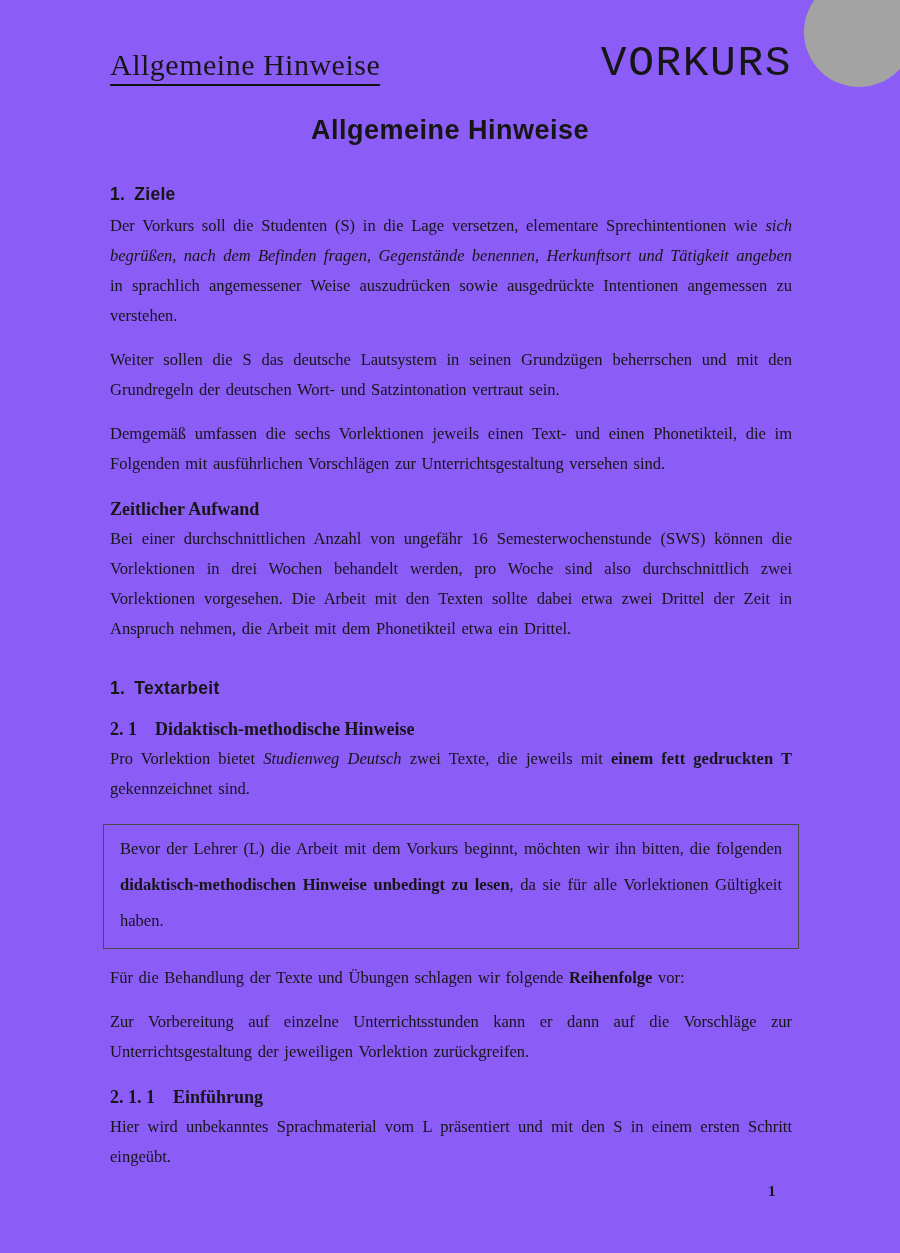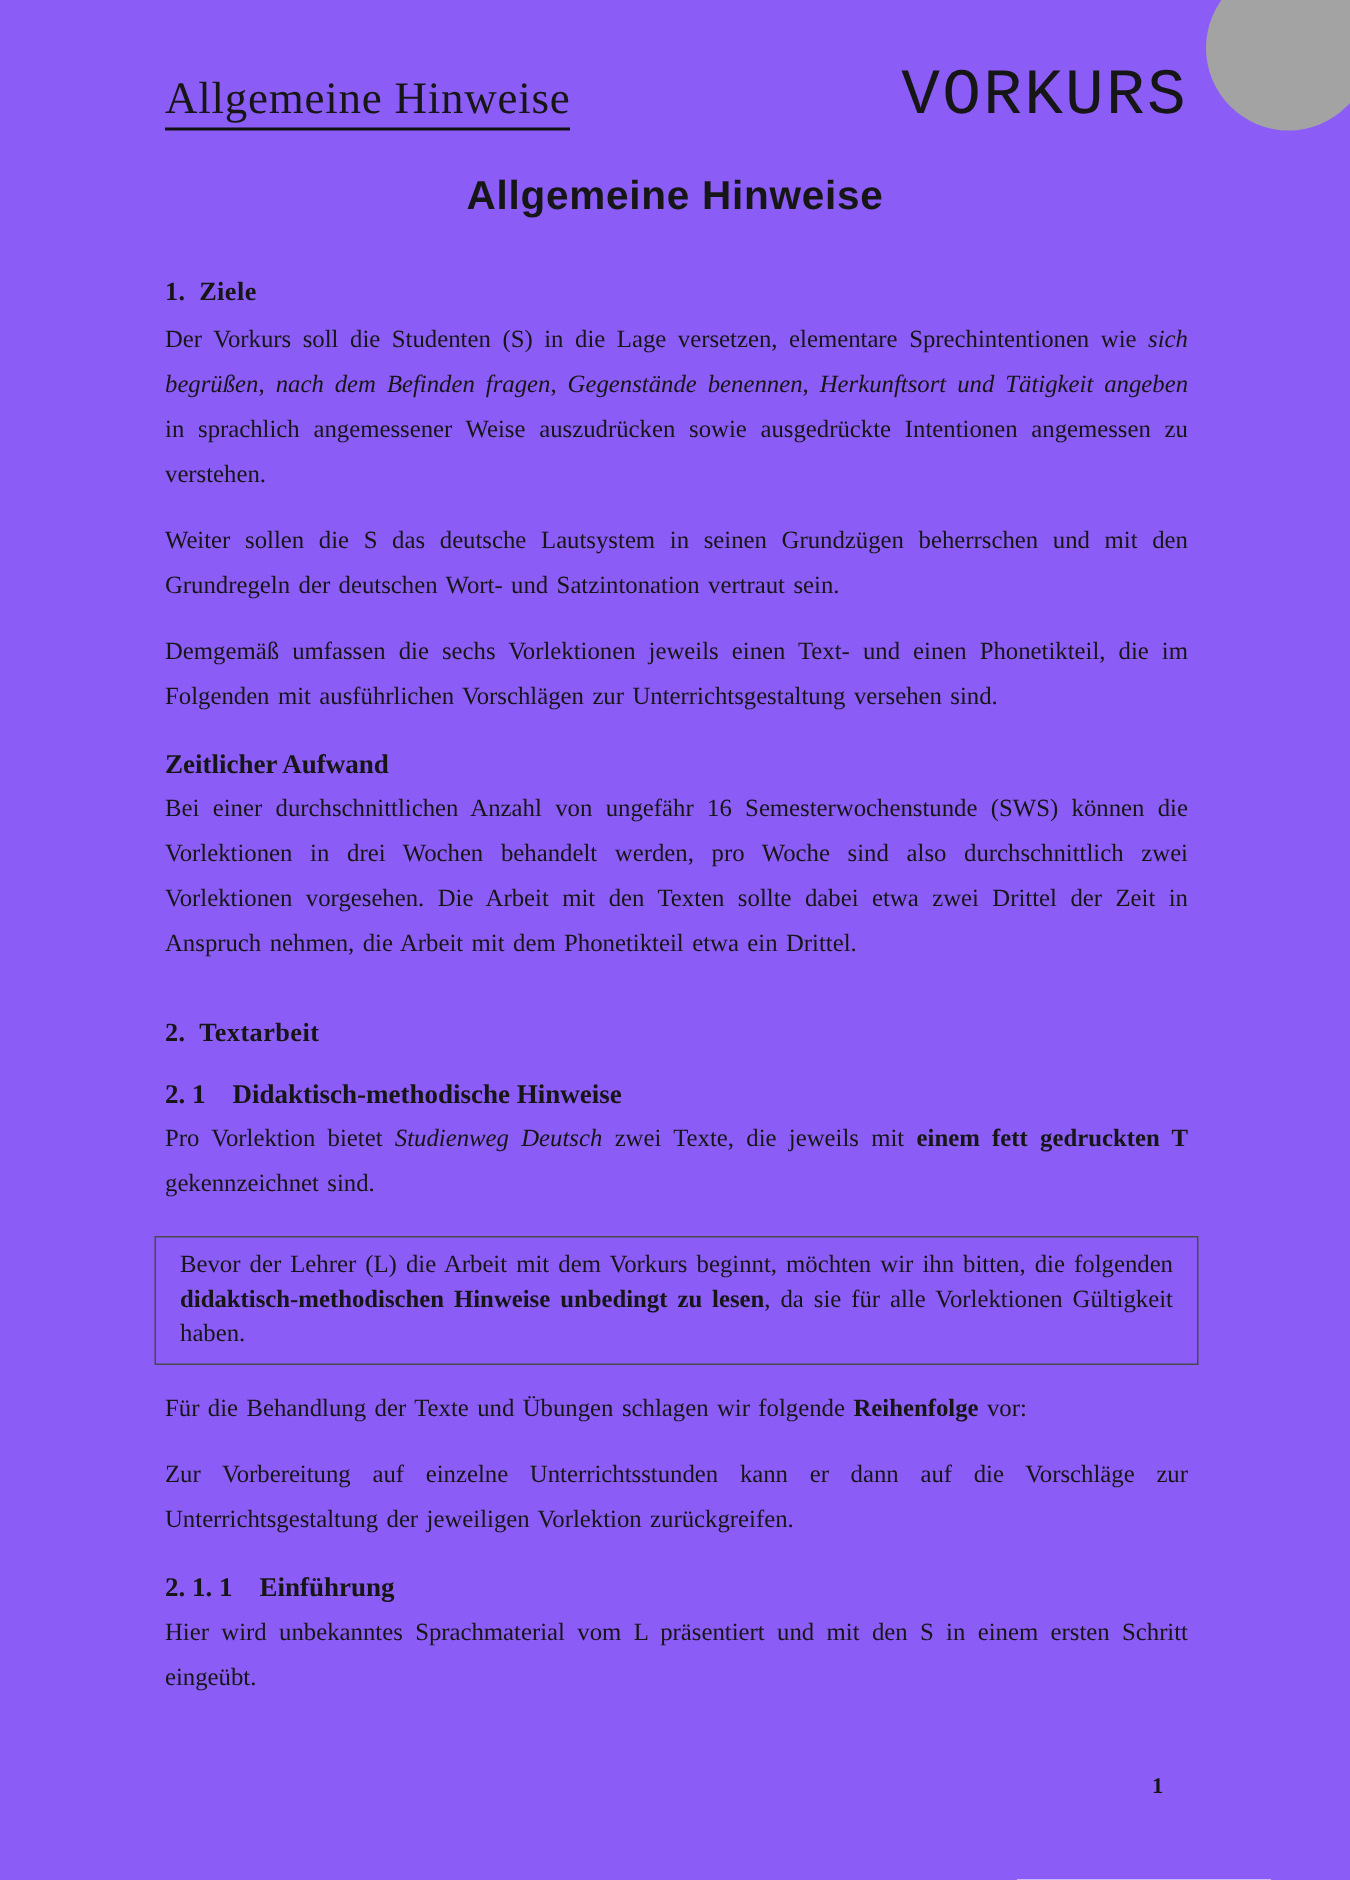--- a/index.html
+++ b/index.html
@@ -64,21 +64,21 @@
     font-size: 27px;
     letter-spacing: 0.5px;
   }
   .content {
     position: absolute;
     top: 150px;
     left: 110px;
     width: 682px;
   }
   .h-sans {
-    font-family: Liberation Serif, serif;
+    font-family: Liberation Sans, sans-serif;
     font-weight: bold;
     font-size: 17.5px;
     margin: 34px 0 6px 0;
     letter-spacing: 0.3px;
   }
   .h-serif {
     font-family: Liberation Serif, serif;
     font-weight: bold;
     font-size: 18px;
     margin: 20px 0 4px 0;
@@ -91,21 +91,21 @@
     word-spacing: 1.5px;
     hyphens: auto;
   }
   p.body.tight {
     margin-top: 2px;
   }
   p.body.boxed {
     border: 1px solid #4a4a4a;
     margin: 20px -7px 0 -7px;
     padding: 6px 16px 9px 16px;
-    line-height: 23px;
+    line-height: 36px;
   }
   .b { font-weight: bold; }
   .i { font-style: italic; }
   .page-number {
     position: absolute;
     top: 1183px;
     left: 768px;
     font-size: 15px;
     font-weight: bold;
     font-family: "Liberation Serif", serif;
@@ -125,21 +125,21 @@
 
   <h1 class="doc-title">Allgemeine Hinweise</h1>
 
   <div class="content">
       <h2 class="h-sans">1. Ziele</h2>
       <p class="body tight"><span>Der Vorkurs soll die Studenten (S) in die Lage versetzen, elementare Sprechintentionen wie </span><span class="i">sich begrüßen</span><span>, </span><span class="i">nach dem Befinden fragen</span><span>, </span><span class="i">Gegenstände benennen</span><span>, </span><span class="i">Herkunftsort und Tätigkeit angeben</span><span> in sprachlich angemessener Weise auszudrücken sowie ausgedrückte Intentionen angemessen zu verstehen.</span></p>
       <p class="body"><span>Weiter sollen die S das deutsche Lautsystem in seinen Grundzügen beherrschen und mit den Grundregeln der deutschen Wort- und Satzintonation vertraut sein.</span></p>
       <p class="body"><span>Demgemäß umfassen die sechs Vorlektionen jeweils einen Text- und einen Phonetikteil, die im Folgenden mit ausführlichen Vorschlägen zur Unterrichtsgestaltung versehen sind.</span></p>
       <h2 class="h-serif">Zeitlicher Aufwand</h2>
       <p class="body tight"><span>Bei einer durchschnittlichen Anzahl von ungefähr 16 Semesterwochenstunde (SWS) können die Vorlektionen in drei Wochen behandelt werden, pro Woche sind also durchschnittlich zwei Vorlektionen vorgesehen. Die Arbeit mit den Texten sollte dabei etwa zwei Drittel der Zeit in Anspruch nehmen, die Arbeit mit dem Phonetikteil etwa ein Drittel.</span></p>
-      <h2 class="h-sans">2. Textarbeit</h2>
+      <h2 class="h-sans">1. Textarbeit</h2>
       <h2 class="h-serif">2. 1 Didaktisch-methodische Hinweise</h2>
       <p class="body tight"><span>Pro Vorlektion bietet </span><span class="i">Studienweg Deutsch</span><span> zwei Texte, die jeweils mit </span><span class="b">einem fett gedruckten T</span><span> gekennzeichnet sind.</span></p>
       <p class="body boxed"><span>Bevor der Lehrer (L) die Arbeit mit dem Vorkurs beginnt, möchten wir ihn bitten, die folgenden </span><span class="b">didaktisch-methodischen Hinweise unbedingt zu lesen</span><span>, da sie für alle Vorlektionen Gültigkeit haben.</span></p>
       <p class="body"><span>Für die Behandlung der Texte und Übungen schlagen wir folgende </span><span class="b">Reihenfolge</span><span> vor:</span></p>
       <p class="body"><span>Zur Vorbereitung auf einzelne Unterrichtsstunden kann er dann auf die Vorschläge zur Unterrichtsgestaltung der jeweiligen Vorlektion zurückgreifen.</span></p>
       <h2 class="h-serif">2. 1. 1 Einführung</h2>
       <p class="body tight"><span>Hier wird unbekanntes Sprachmaterial vom L präsentiert und mit den S in einem ersten Schritt eingeübt.</span></p>
     </div>
 
   <div class="page-number">1</div>

